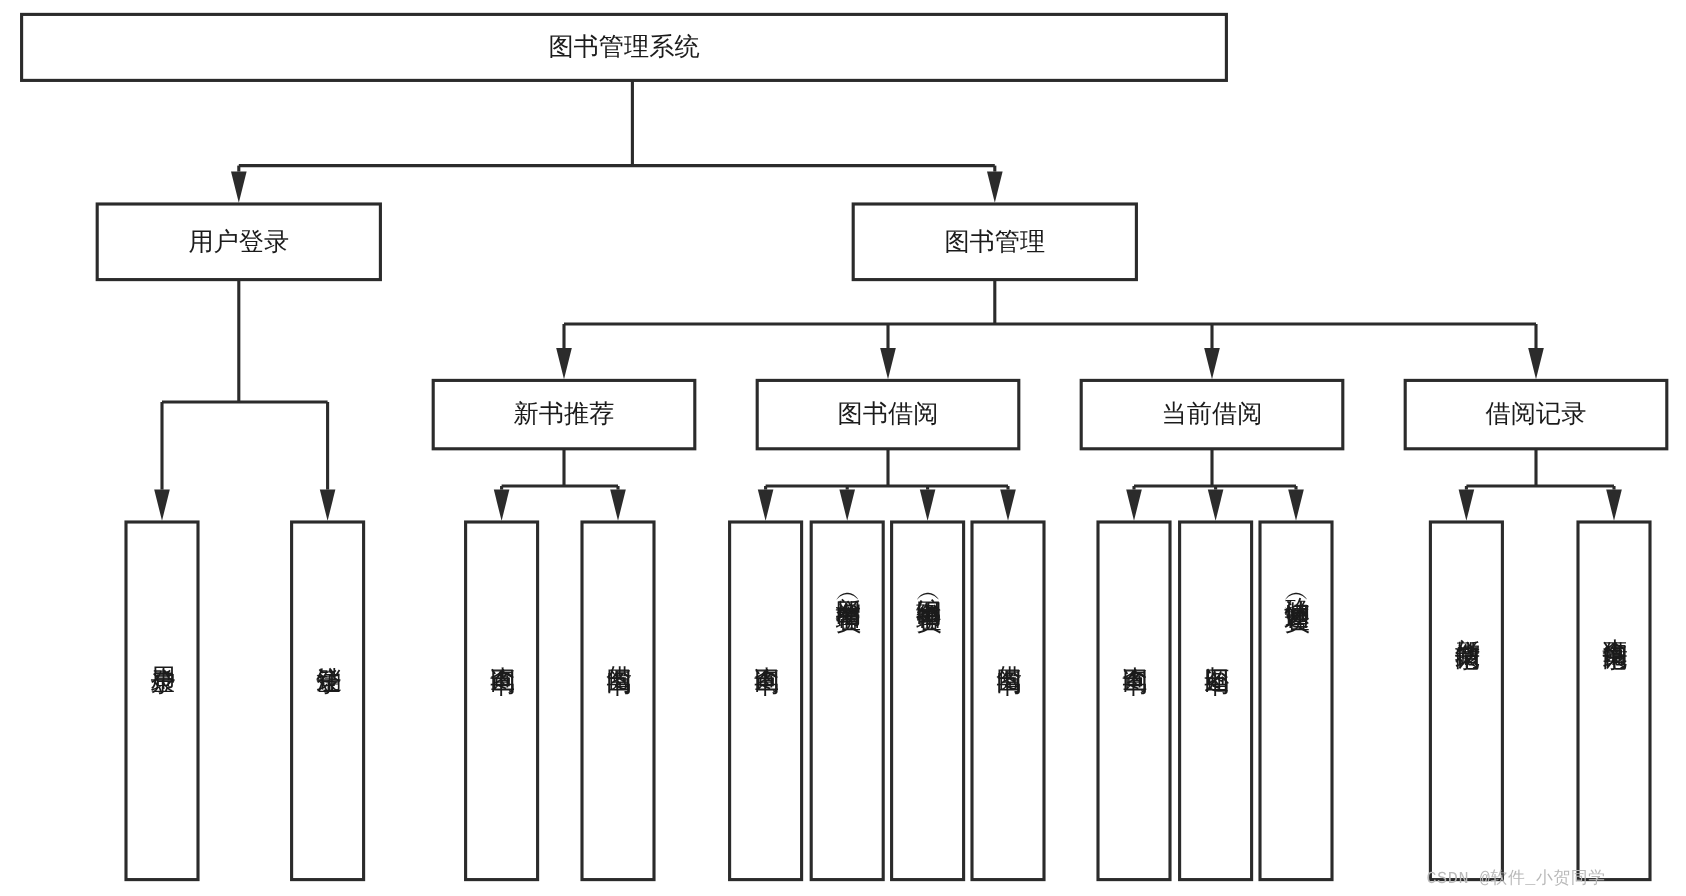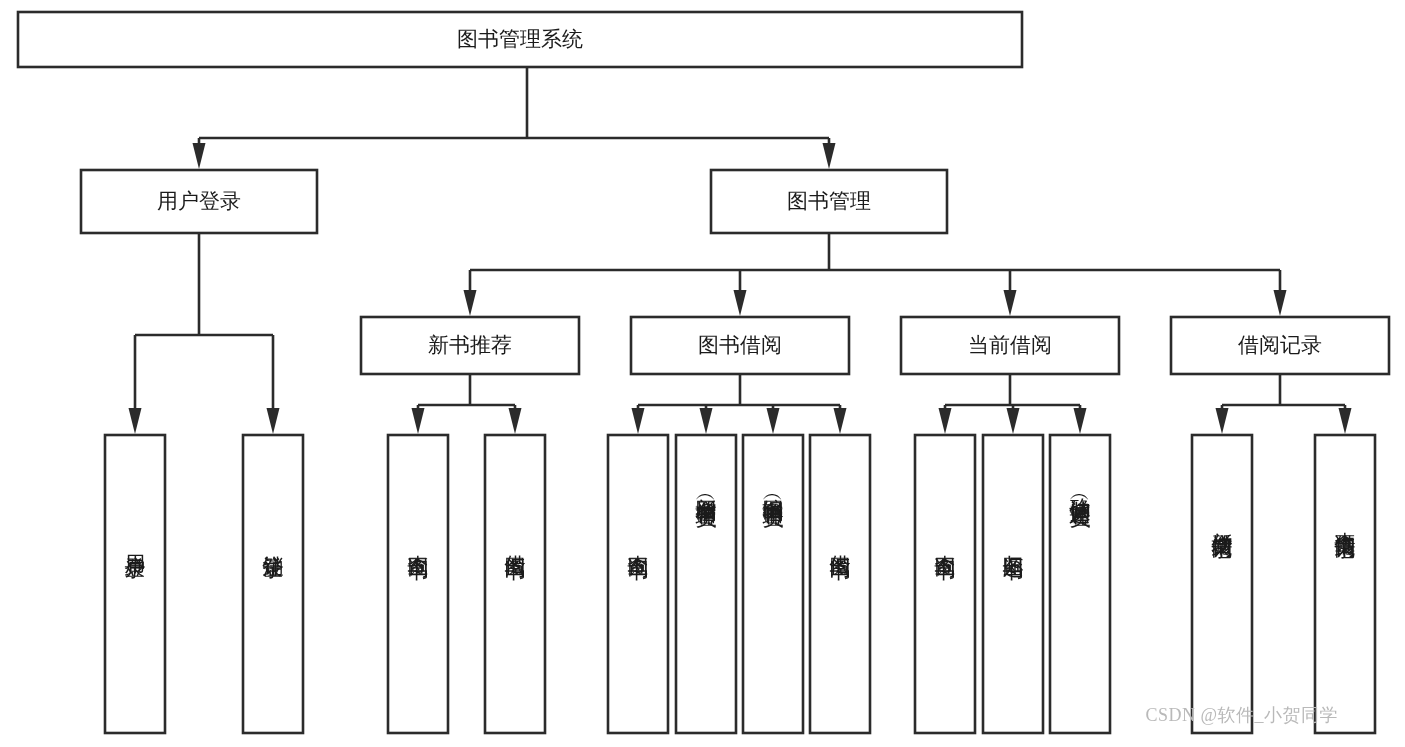--- a/index.html
+++ b/index.html
@@ -61,23 +61,23 @@
     font-family: "Liberation Sans", "DejaVu Sans", sans-serif;
     font-size: 21px;
     line-height: 1.05;
     color: #1b1b1b;
     letter-spacing: 1.5px;
     white-space: nowrap;
   }
   .watermark {
     position: absolute;
     right: 8px;
-    bottom: 20px;
-    font-family: Liberation Serif, serif;
-    font-size: 18px;
+    bottom: 6px;
+    font-family: Liberation Mono, monospace;
+    font-size: 14px;
     color: #b9b9b9;
     letter-spacing: 0.5px;
     white-space: nowrap;
   }
 </style>
 </head>
 <body>
 
 <div id="diagram-root">
   <svg class="flowchart" viewBox="0 0 1405 747">

